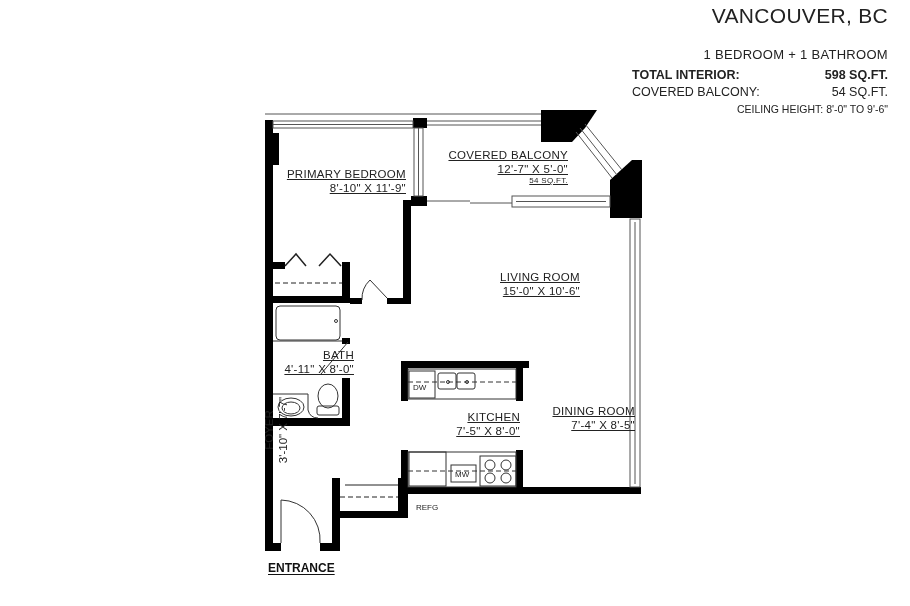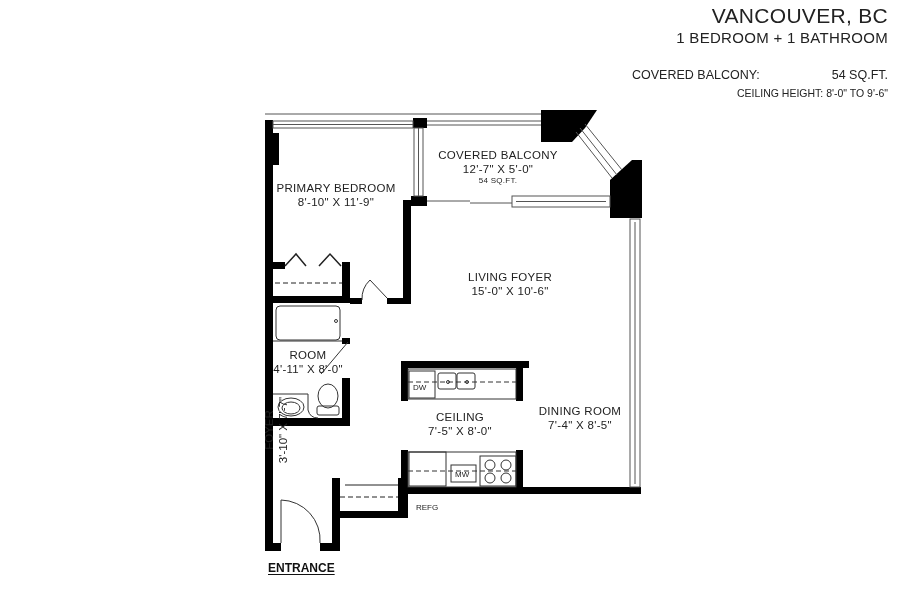--- a/index.html
+++ b/index.html
@@ -1,37 +1,41 @@
 <!DOCTYPE html>
 <html><head>
 <meta charset="utf-8">
 <style>
   html, body { margin:0; padding:0; background:#ffffff; }
   body { width:910px; height:606px; position:relative; overflow:hidden;
          font-family:"Liberation Sans", "DejaVu Sans", sans-serif; color:#111; }
   .hdr { position:absolute; right:22px; letter-spacing:0.3px; }
   .h-city { top:4px; font-size:21px; font-weight:400; color:#222; }
-  .h-sub { top:29px; font-size:15px; color:#222; }
+  .h-sub { top:47px; font-size:13px; color:#222; }
   .stats { position:absolute; right:22px; top:67px; width:256px; font-size:12.5px; color:#222; }
   .stat-row { display:flex; justify-content:space-between; line-height:16.5px; }
   .stat-row.bold { font-weight:700; }
   .ceil { text-align:right; font-size:10.5px; margin-top:3px; }
   svg.plan { position:absolute; left:0; top:0; }
-  .lbl { position:absolute; text-align:center; font-size:11.5px; line-height:14px; color:#222; letter-spacing:0.3px; white-space:nowrap; }
+  .lbl { position:absolute; text-align:right; font-size:11.5px; line-height:14px; color:#222; letter-spacing:0.3px; white-space:nowrap;text-decoration:underline; }
   .lbl .sm { font-size:8px; line-height:10px; }
   .appl { position:absolute; font-size:8px; color:#222; }
   .foyer { position:absolute; left:262px; top:470px; transform:rotate(-90deg); transform-origin:left top; font-size:11.5px; line-height:14px; text-align:center; white-space:nowrap; color:#222; }
   .entrance { position:absolute; left:268px; top:561px; font-size:12px; font-weight:700; text-decoration:underline; text-underline-offset:2px; color:#111; }
 </style>
 </head>
 <body>
 
 <div class="hdr h-city">VANCOUVER, BC</div>
 <div class="hdr h-sub">1 BEDROOM + 1 BATHROOM</div>
 <div class="stats">
+  <div class="stat-row bold">
+    <span>TOTAL INTERIOR:</span>
+    <span>598 SQ.FT.</span>
+  </div>
   <div class="stat-row">
     <span>COVERED BALCONY:</span>
     <span>54 SQ.FT.</span>
   </div>
   <div class="ceil">CEILING HEIGHT: 8'-0" TO 9'-6"</div>
 </div>
 
 <svg class="plan" width="910" height="606" viewBox="0 0 910 606">
   <g fill="#000">
 
@@ -140,39 +144,39 @@
     <rect x="409" y="452" width="37" height="34"></rect>
     <rect x="451" y="465" width="25" height="17"></rect>
     <rect x="480" y="456" width="36" height="30"></rect>
     <circle cx="490" cy="465" r="5"></circle>
     <circle cx="506" cy="465" r="5"></circle>
     <circle cx="490" cy="478" r="5"></circle>
     <circle cx="506" cy="478" r="5"></circle>
   </g>
 </svg>
 
-<div class="lbl" style="left:266px; top:181px; width:140px;">
+<div class="lbl" style="left:266px; top:167px; width:140px;">
   <div>PRIMARY BEDROOM</div>
   <div>8'-10" X 11'-9"</div>
 </div>
 <div class="lbl" style="left:428px; top:148px; width:140px;">
   <div>COVERED BALCONY</div>
   <div>12'-7" X 5'-0"</div>
   <div class="sm">54 SQ.FT.</div>
 </div>
 <div class="lbl" style="left:440px; top:270px; width:140px;">
-  <div>LIVING FOYER</div>
+  <div>LIVING ROOM</div>
   <div>15'-0" X 10'-6"</div>
 </div>
 <div class="lbl" style="left:262px; top:348px; width:92px;">
-  <div>ROOM</div>
+  <div>BATH</div>
   <div>4'-11" X 8'-0"</div>
 </div>
 <div class="lbl" style="left:400px; top:410px; width:120px;">
-  <div>CEILING</div>
+  <div>KITCHEN</div>
   <div>7'-5" X 8'-0"</div>
 </div>
 <div class="lbl" style="left:525px; top:404px; width:110px;">
   <div>DINING ROOM</div>
   <div>7'-4" X 8'-5"</div>
 </div>
 <div class="foyer" style="width:80px;">
   <div>FOYER</div>
   <div>3'-10" X 7'-7"</div>
 </div>

